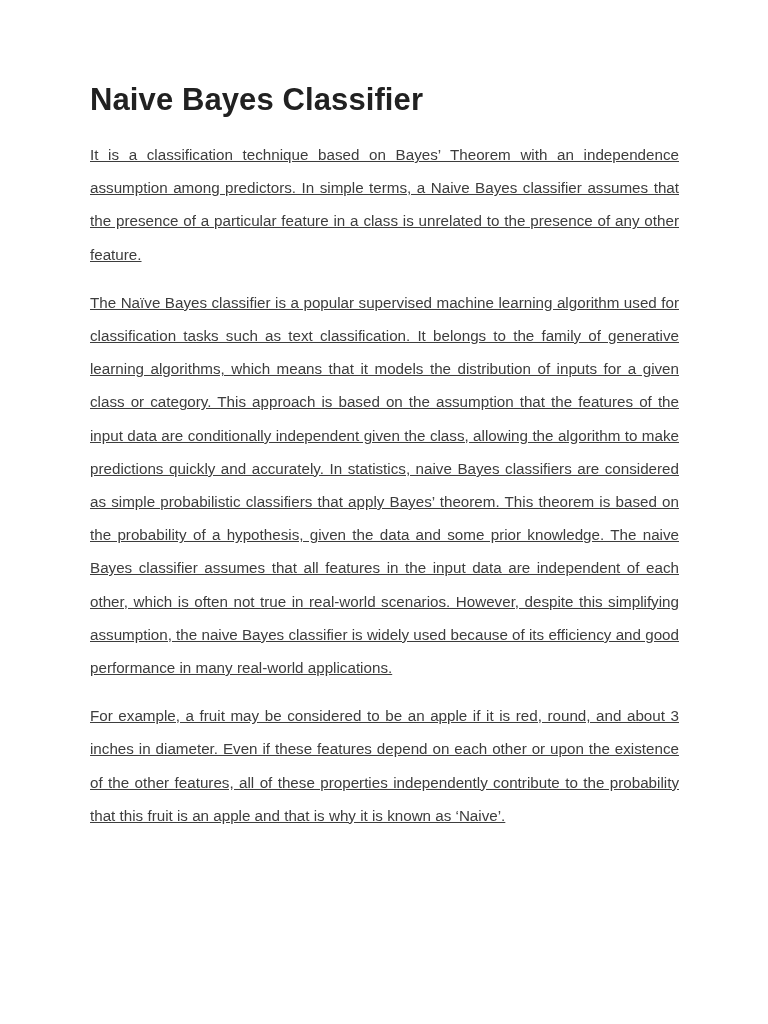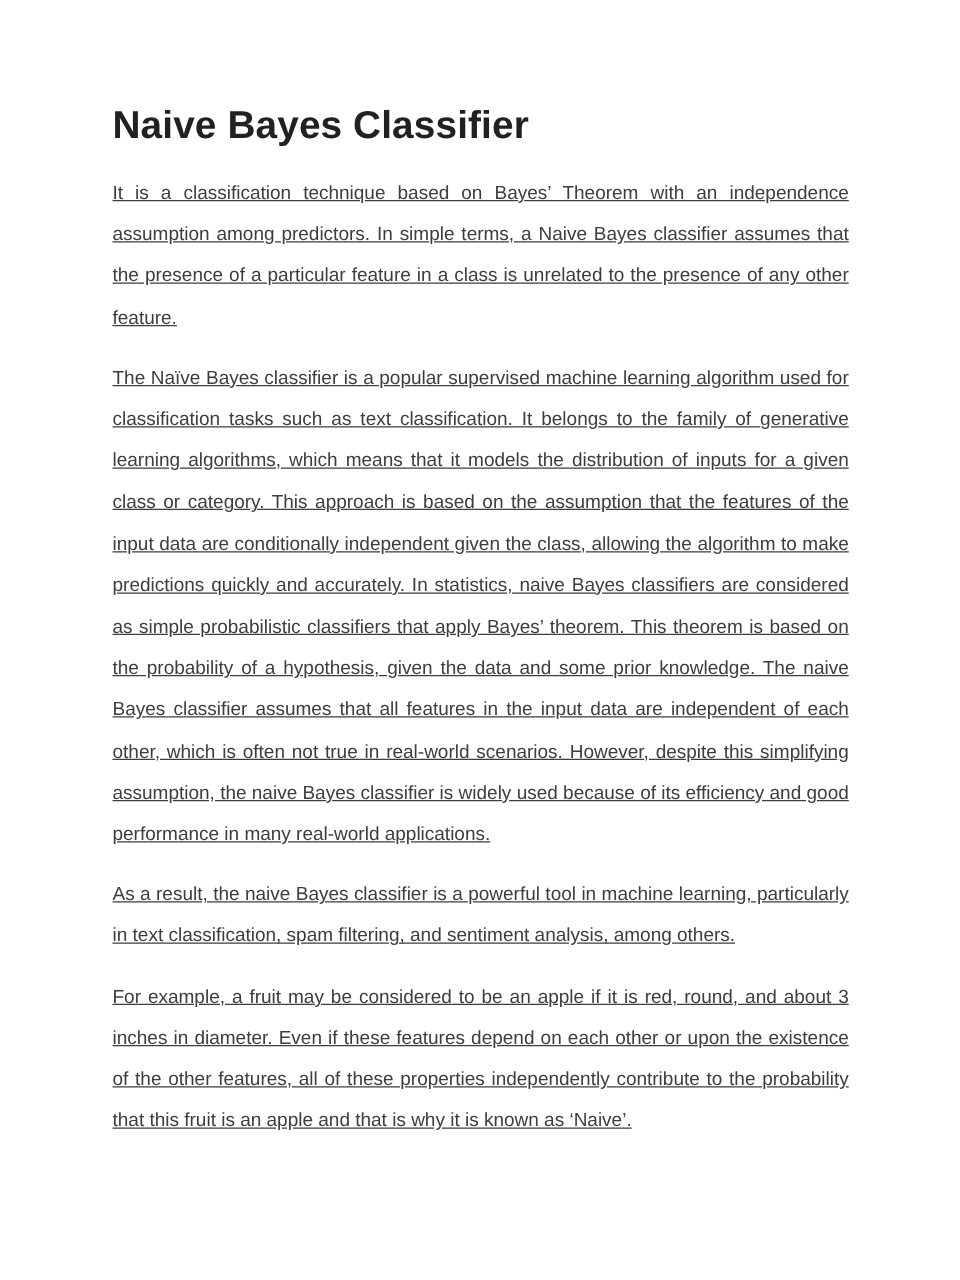--- a/index.html
+++ b/index.html
@@ -63,18 +63,17 @@
 
 <div class="page">
   <div class="content">
 
     <h1 class="doc-title">Naive Bayes Classifier</h1>
 
     <p class="para">It is a classification technique based on Bayes’ Theorem with an independence assumption among predictors. In simple terms, a Naive Bayes classifier assumes that the presence of a particular feature in a class is unrelated to the presence of any other feature.</p>
 
     <p class="para">The Naïve Bayes classifier is a popular supervised machine learning algorithm used for classification tasks such as text classification. It belongs to the family of generative learning algorithms, which means that it models the distribution of inputs for a given class or category. This approach is based on the assumption that the features of the input data are conditionally independent given the class, allowing the algorithm to make predictions quickly and accurately. In statistics, naive Bayes classifiers are considered as simple probabilistic classifiers that apply Bayes’ theorem. This theorem is based on the probability of a hypothesis, given the data and some prior knowledge. The naive Bayes classifier assumes that all features in the input data are independent of each other, which is often not true in real-world scenarios. However, despite this simplifying assumption, the naive Bayes classifier is widely used because of its efficiency and good performance in many real-world applications.</p>
 
-    <p class="para">As a result, the naive Bayes classifier is a powerful tool in machine learning, particularly in text classification, spam filtering, and sentiment analysis, among others.</p>
 
     <p class="para">For example, a fruit may be considered to be an apple if it is red, round, and about 3 inches in diameter. Even if these features depend on each other or upon the existence of the other features, all of these properties independently contribute to the probability that this fruit is an apple and that is why it is known as ‘Naive’.</p>
 
   </div>
 </div>
 
 </body></html>

